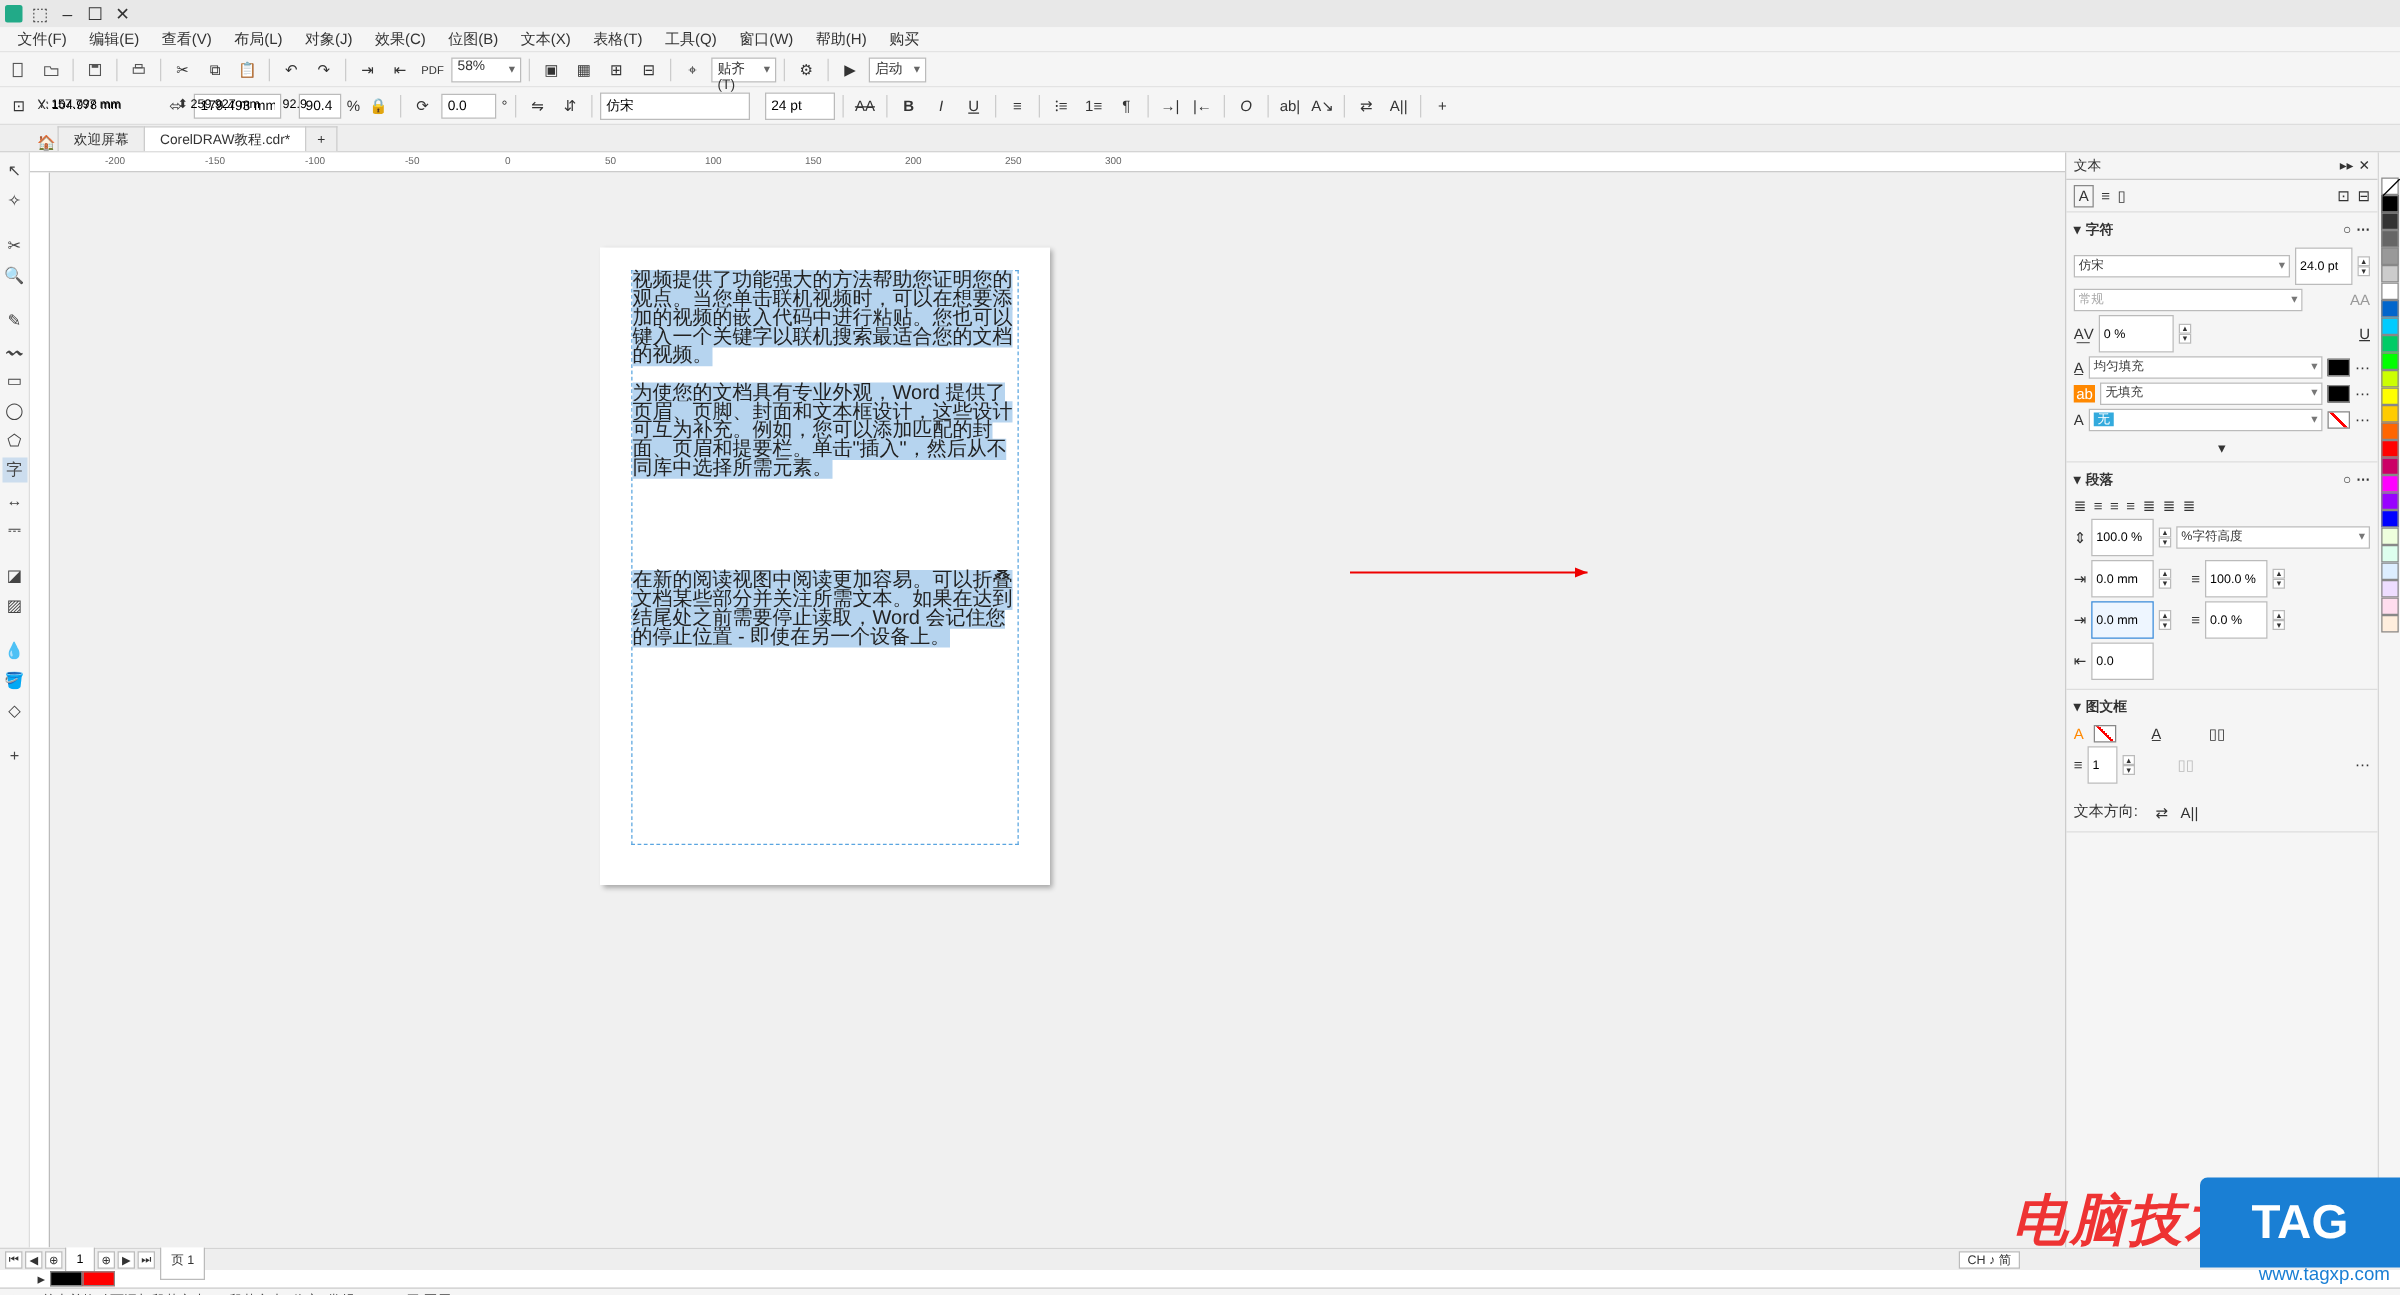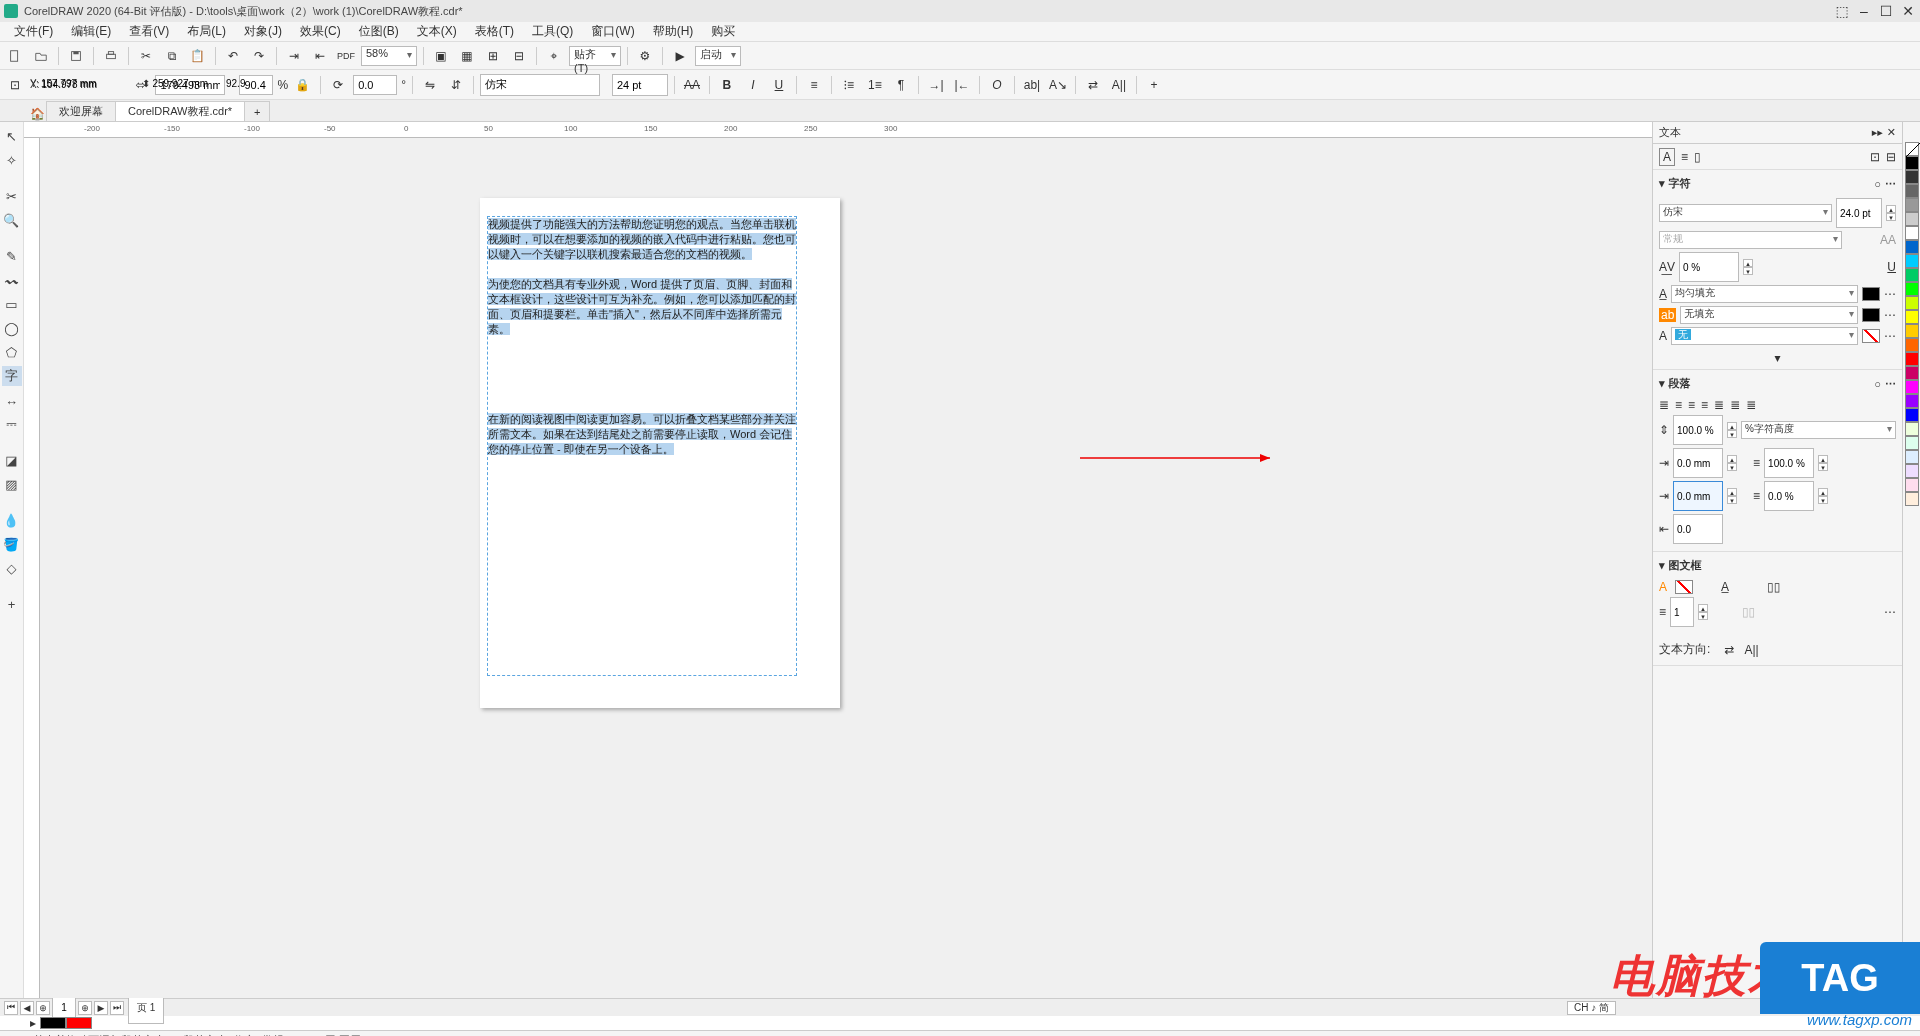--- a/index.html
+++ b/index.html
@@ -35,21 +35,21 @@
 .toolbox { width:24px; background:#f5f5f5; border-right:1px solid #ddd; display:flex; flex-direction:column; align-items:center; padding-top:4px; gap:4px; }
 .tool { width:20px; height:20px; display:flex; align-items:center; justify-content:center; cursor:pointer; font-size:13px; color:#444; }
 .tool.active { background:#cde; }
 
 .canvas-wrap { flex:1; position:relative; background:#fafafa; overflow:hidden; }
 .ruler-h { height:16px; background:#fff; border-bottom:1px solid #bbb; position:relative; font-size:8px; color:#666; overflow:hidden; }
 .ruler-h span { position:absolute; top:2px; }
 .ruler-v { width:16px; background:#fff; border-right:1px solid #bbb; position:absolute; left:0; top:16px; bottom:0; }
 .canvas-area { position:absolute; left:16px; top:16px; right:0; bottom:0; background:#f0f0f0; overflow:auto; }
 .page { position:absolute; left:440px; top:60px; width:360px; height:510px; background:#fff; box-shadow:2px 2px 4px rgba(0,0,0,.3); }
-.text-frame { position:absolute; left:7px; top:18px; width:310px; height:460px; border:1px dashed #5aa5e0; font-size:11px; line-height:15px; color:#222; font-family:SimSun; }
+.text-frame { position:absolute; left:25px; top:18px; width:310px; height:460px; border:1px dashed #5aa5e0; font-size:16px; line-height:15px; color:#222; font-family:SimSun; }
 .text-frame .sel { background:#b6d4ef; }
 .arrow-line { stroke:#e00; stroke-width:1.5; }
 
 .dock { width:250px; background:#f5f5f5; border-left:1px solid #ccc; display:flex; flex-direction:column; position:relative; }
 .dock-tabs { height:22px; display:flex; align-items:center; padding:0 6px; font-size:11px; border-bottom:1px solid #ccc; }
 .dock-icons { height:26px; display:flex; align-items:center; gap:6px; padding:0 6px; border-bottom:1px solid #ddd; }
 .panel-sec { border-bottom:1px solid #ddd; padding:4px 6px; }
 .panel-hd { font-size:11px; font-weight:bold; padding:2px 0 4px; display:flex; align-items:center; gap:4px; }
 .panel-row { display:flex; align-items:center; gap:4px; margin:3px 0; }
 .p-input { height:30px; border:1px solid #bbb; background:#fff; font-size:10px; padding:0 3px; }
@@ -72,31 +72,30 @@
 .page-tab { background:#fff; border:1px solid #bbb; padding:0 8px; height:32px; display:flex; align-items:center; margin-left:4px;text-align:center; }
 .ime-badge { margin-left:auto; margin-right:300px; background:#fff; border:1px solid #bbb; padding:0 6px; height:14px; display:flex; align-items:center; }
 
 .colorind { height:14px; display:flex; align-items:center; padding-left:30px; gap:0; }
 .ci-sw { width:26px; height:12px; border:1px solid #888; }
 
 .statusbar { height:20px; background:#f5f5f5; border-top:1px solid #ccc; display:flex; align-items:center; padding:0 6px; font-size:11px; color:#444; gap:18px; }
 
 .wm1 { position:absolute; right:80px; bottom:30px; font-size:44px; font-weight:bold; color:#e33; font-style:italic; letter-spacing:2px; z-index:5; }
 .wm2 { position:absolute; right:0; bottom:22px; width:160px; height:72px; background:#1a7fd4; color:#fff; font-size:38px; font-weight:bold; display:flex; align-items:center; justify-content:center; border-radius:6px 0 0 0; z-index:5; }
-.wm3 { position:absolute; right:8px; bottom:8px; font-size:15px; color:#1a7fd4; font-style:italic; z-index:6;text-align:center; }
+.wm3 { position:absolute; right:8px; bottom:8px; font-size:15px; color:#1a7fd4; z-index:6;text-align:center; }
 
 .ic { width:14px; height:14px; display:inline-block; }
 svg { display:block; }
 </style>
 </head>
 <body>
 
 <div class="titlebar">
   <div class="logo"></div>
-  <div class="ttl">CorelDRAW 2020 (64-Bit 评估版) - D:\tools\桌面\work（2）\work (1)\CorelDRAW教程.cdr*</div>
   <div class="tctl">
     <span>⬚</span>
     <span>–</span>
     <span>☐</span>
     <span>✕</span>
   </div>
 </div>
 
 <div class="menubar">
   <div class="mi">文件(F)</div>

